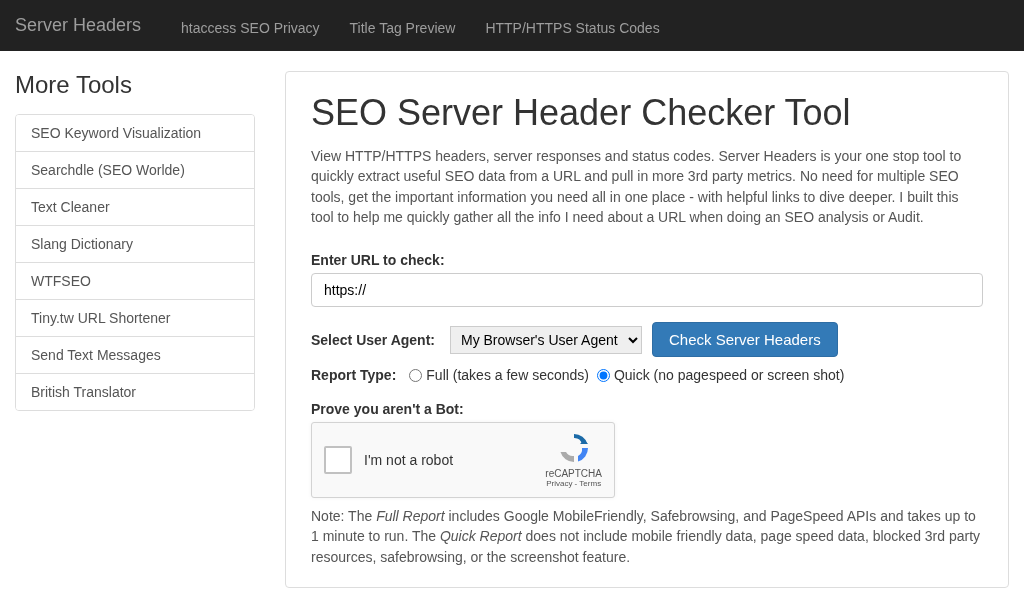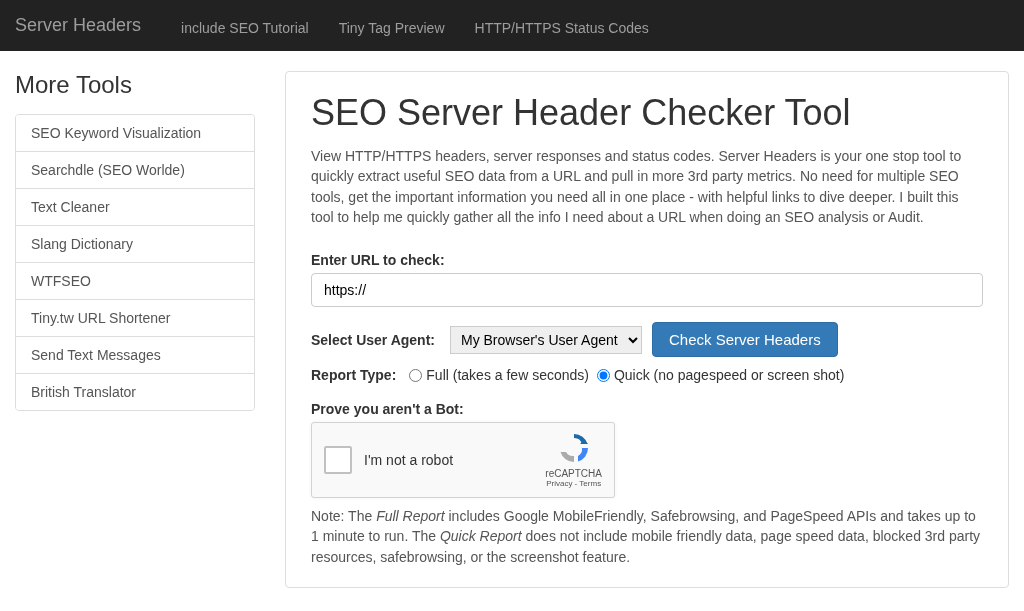--- a/index.html
+++ b/index.html
@@ -45,24 +45,24 @@
     .note { color: #555; line-height: 1.45; margin-top: 4px; }
     .note em { }
   </style>
 </head>
 <body>
 
 <nav class="navbar">
   <a class="navbar-brand">Server Headers</a>
   <ul class="navbar-nav">
     <li>
-        <a>include SEO Tutorial</a>
+        <a>htaccess SEO Privacy</a>
       </li>
     <li>
-        <a>Tiny Tag Preview</a>
+        <a>Title Tag Preview</a>
       </li>
     <li>
         <a>HTTP/HTTPS Status Codes</a>
       </li>
   </ul>
 </nav>
 
 <div class="container">
   <aside class="sidebar">
     <h3>More Tools</h3>

